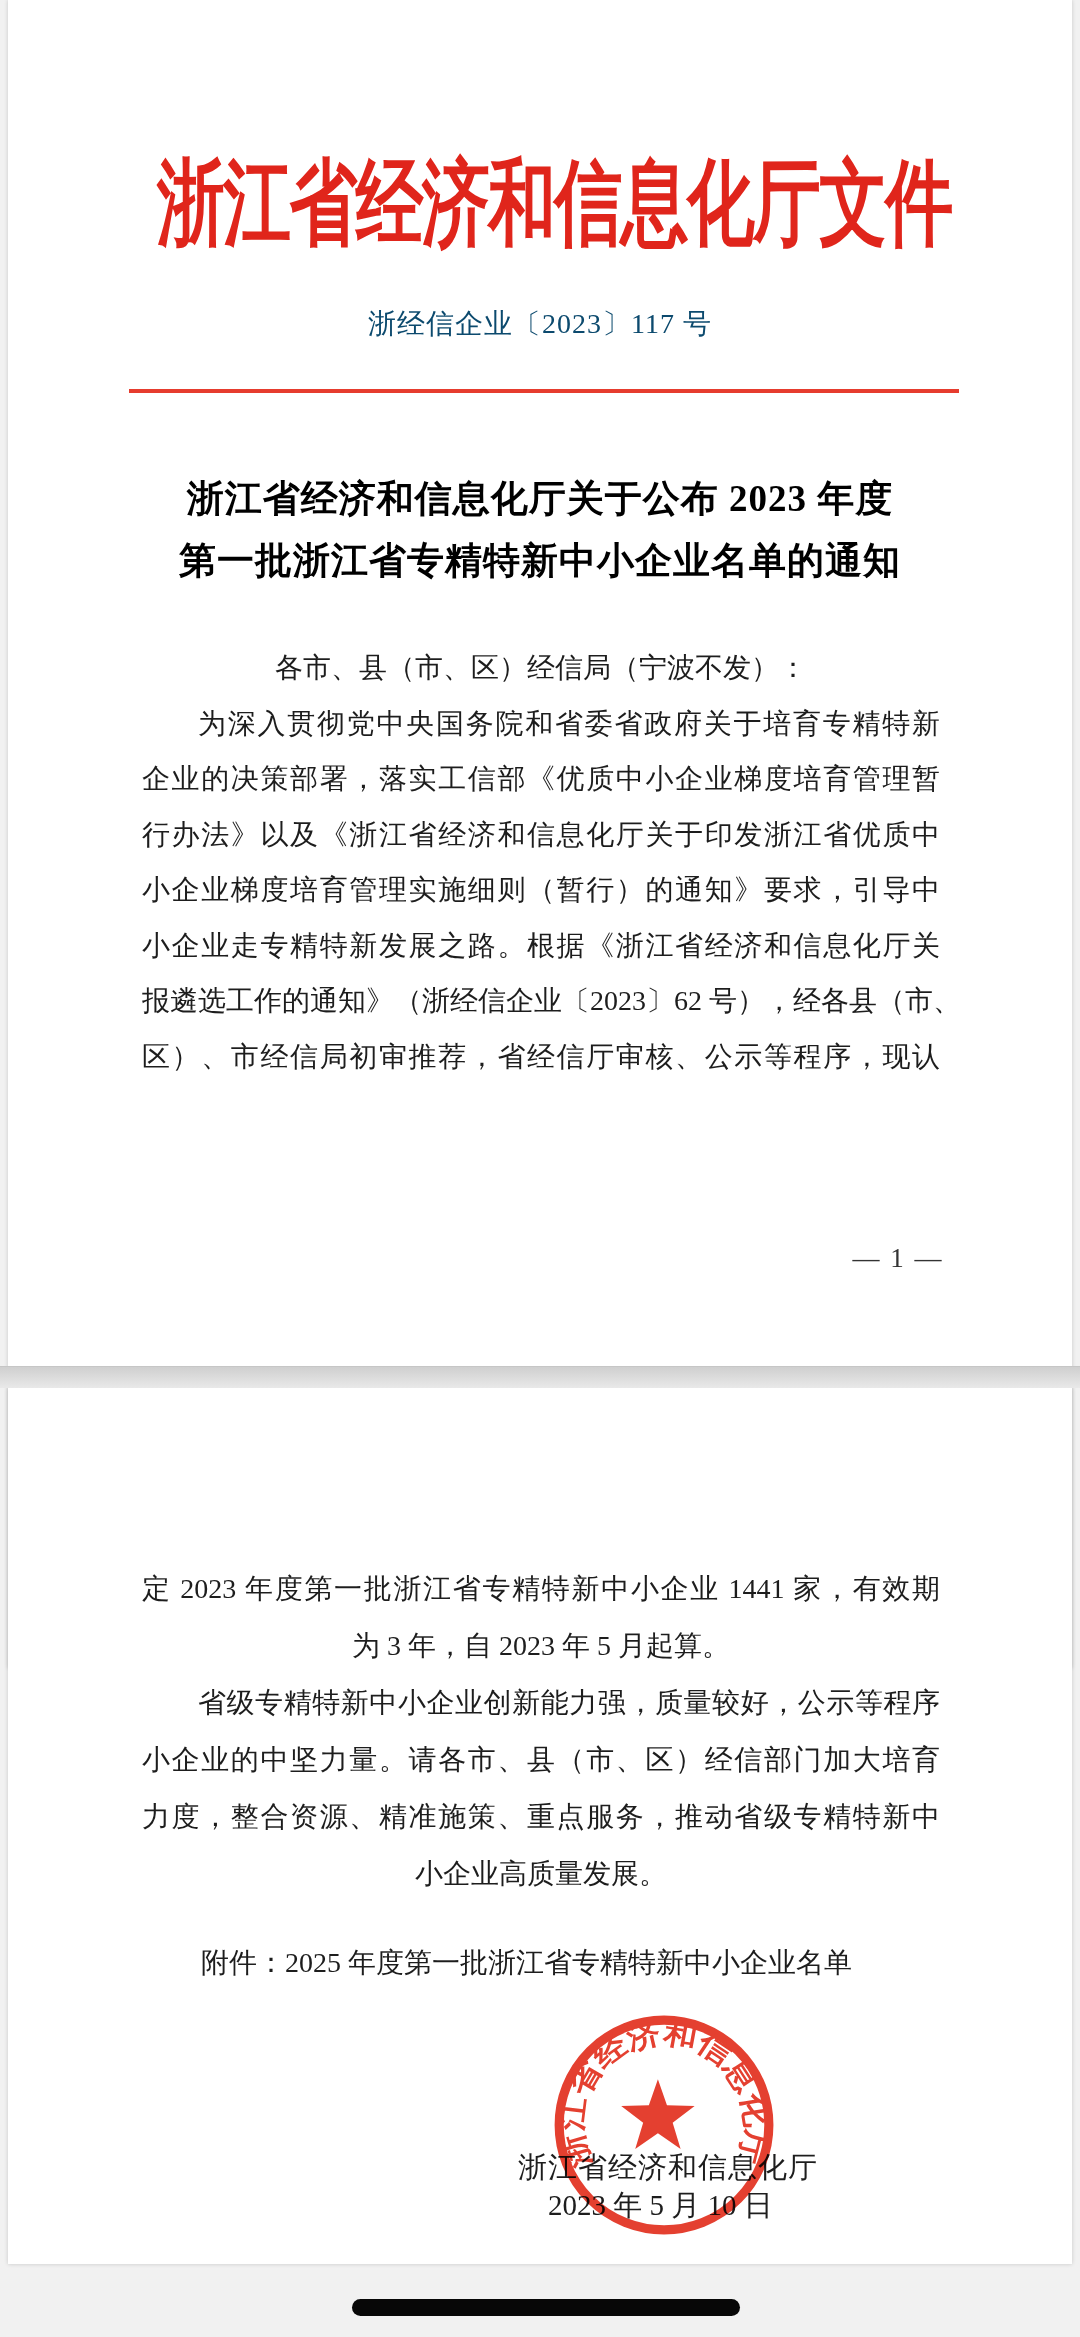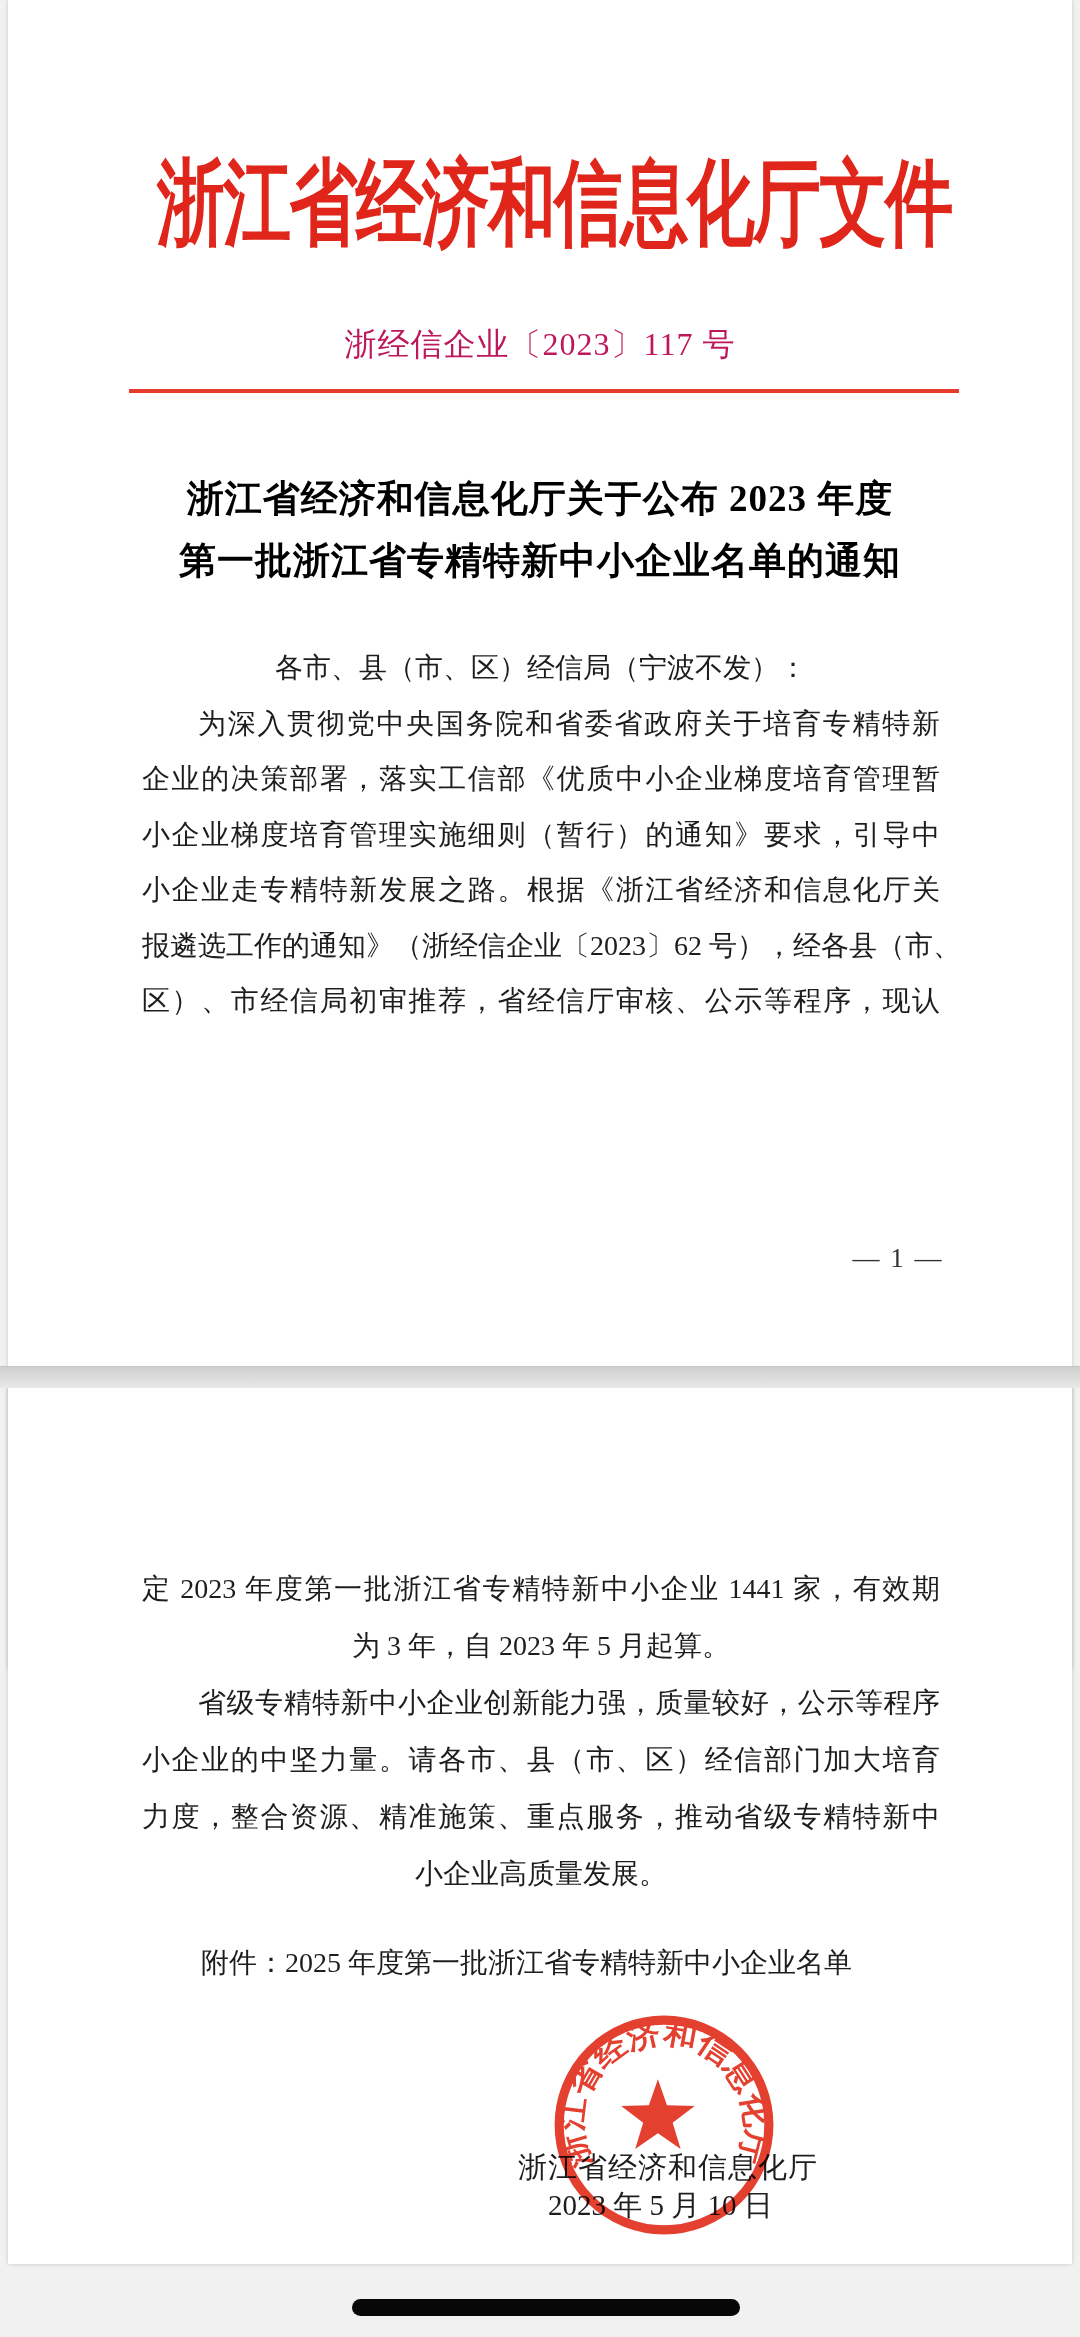--- a/index.html
+++ b/index.html
@@ -26,22 +26,22 @@
     background:linear-gradient(#cfcfcf,#e9e9e9);
     border-top:1px solid #c6c6c6;box-sizing:border-box;
   }
   .red-header{
     position:absolute;top:148px;left:0;width:100%;height:110px;line-height:110px;
     text-align:center;font-size:94px;font-weight:700;color:var(--red);
     white-space:nowrap;transform:scaleX(.72);transform-origin:50% 50%;
     letter-spacing:-2px;
   }
   .doc-number{
-    position:absolute;top:323px;left:0;width:100%;text-align:center;
-    font-size:32px;color:#be185d;letter-spacing:1px;
+    position:absolute;top:305px;left:0;width:100%;text-align:center;
+    font-size:28px;color:#0c4a6e;letter-spacing:1px;
   }
   .red-line{
     position:absolute;top:389px;left:121px;width:830px;height:4px;
     background:var(--line-red);
   }
   .doc-title{
     position:absolute;top:468px;left:0;width:100%;text-align:center;
     font-weight:700;font-size:37px;line-height:62px;color:#000;
     letter-spacing:1px;
     font-family:Liberation Serif, serif;
@@ -98,20 +98,21 @@
     <div class="doc-title">
 
     <div class="title-line">浙江省经济和信息化厅关于公布 2023 年度</div>
         <div class="title-line">第一批浙江省专精特新中小企业名单的通知</div>
       </div>
     <div class="body-text">
 
     <div class="line line-end">各市、县（市、区）经信局（宁波不发）：</div>
         <div class="line" style="text-indent: 2em;">为深入贯彻党中央国务院和省委省政府关于培育专精特新</div>
         <div class="line">企业的决策部署，落实工信部《优质中小企业梯度培育管理暂</div>
+        <div class="line">行办法》以及《浙江省经济和信息化厅关于印发浙江省优质中</div>
         <div class="line">小企业梯度培育管理实施细则（暂行）的通知》要求，引导中</div>
         <div class="line">小企业走专精特新发展之路。根据《浙江省经济和信息化厅关</div>
         <div class="line">报遴选工作的通知》（浙经信企业〔2023〕62 号），经各县（市、</div>
         <div class="line">区）、市经信局初审推荐，省经信厅审核、公示等程序，现认</div>
       </div>
     <div class="page-number">— 1 —</div>
   </div>
 
   <div class="separator"></div>
 

